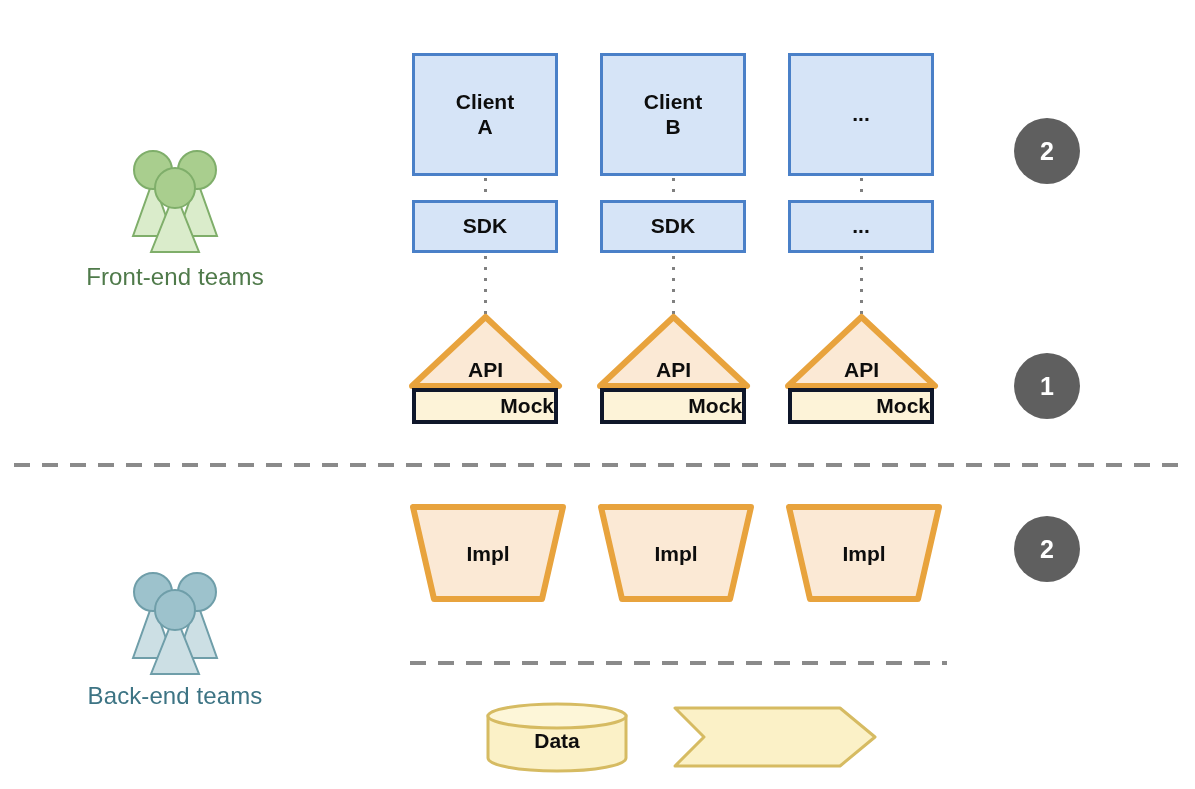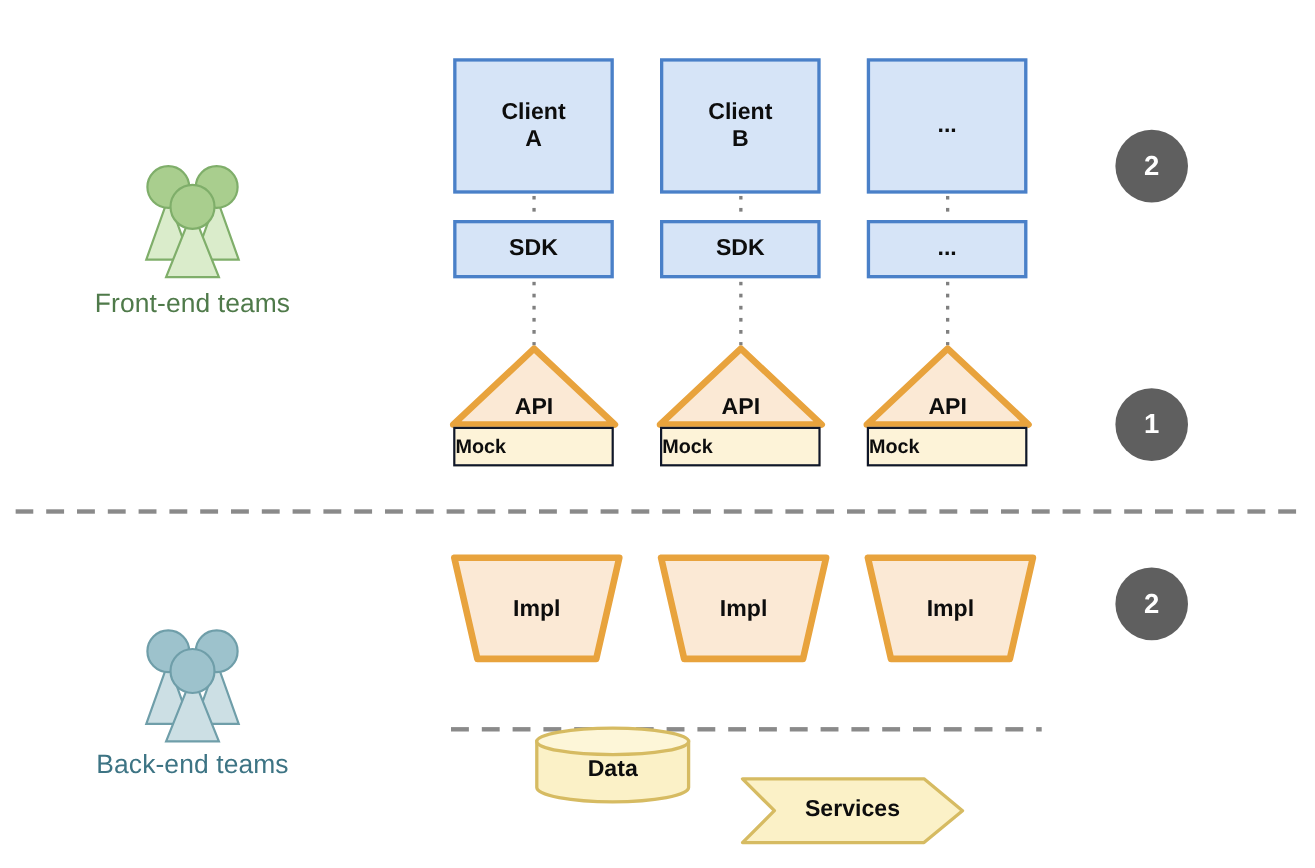--- a/index.html
+++ b/index.html
@@ -59,27 +59,27 @@
     font-weight: bold;
     font-size: 21px;
     color: #0d0d0d;
     pointer-events: none;
   }
 
   
   .mock-box {
     position: absolute;
     background: #fdf3d8;
-    border: 2px solid #0f172a;
+    border: 4px solid #0f172a;
     box-sizing: border-box;
     display: flex;
     align-items: center;
-    justify-content: flex-start;
-    font-weight: bold;
-    font-size: 18px;
+    justify-content: flex-end;
+    font-weight: bold;
+    font-size: 21px;
     color: #0d0d0d;
   }
 
   
   .impl-wrap { position: absolute; }
   .impl-text {
     position: absolute;
     width: 100%;
     text-align: center;
     font-weight: bold;
@@ -259,28 +259,27 @@
   <div class="badge" style="left:1014px; top:118px; width:66px; height:66px;">
     <span>2</span>
   </div>
   <div class="badge" style="left:1014px; top:353px; width:66px; height:66px;">
     <span>1</span>
   </div>
   <div class="badge" style="left:1014px; top:516px; width:66px; height:66px;">
     <span>2</span>
   </div>
 
-  <div class="shape-wrap" style="left:484px; top:660px; width:146px; height:72px;">
+  <div class="shape-wrap" style="left:484px; top:702px; width:146px; height:72px;">
     <svg width="146" height="72" viewBox="0 0 146 72" xmlns="http://www.w3.org/2000/svg">
       <path d="M4,14 L4,56 A69,13 0 0 0 142,56 L142,14 Z" fill="#fbf1c7" stroke="#d6bb62" stroke-width="3"></path>
       <ellipse cx="73" cy="14" rx="69" ry="12" fill="#fdf6d8" stroke="#d6bb62" stroke-width="3"></ellipse>
     </svg>
     <div class="shape-text" style="top:27px;">Data</div>
   </div>
 
   <div class="shape-wrap" style="left:672px; top:704px; width:206px; height:66px;">
     <svg width="206" height="66" viewBox="0 0 206 66" xmlns="http://www.w3.org/2000/svg">
       <polygon points="3,4 168,4 203,33 168,62 3,62 32,33" fill="#fbf1c7" stroke="#d6bb62" stroke-width="3" stroke-linejoin="round"></polygon>
     </svg>
-    <div class="shape-text" style="top:20px;">Services</div>
   </div>
 
 </div>
 
 </body></html>

